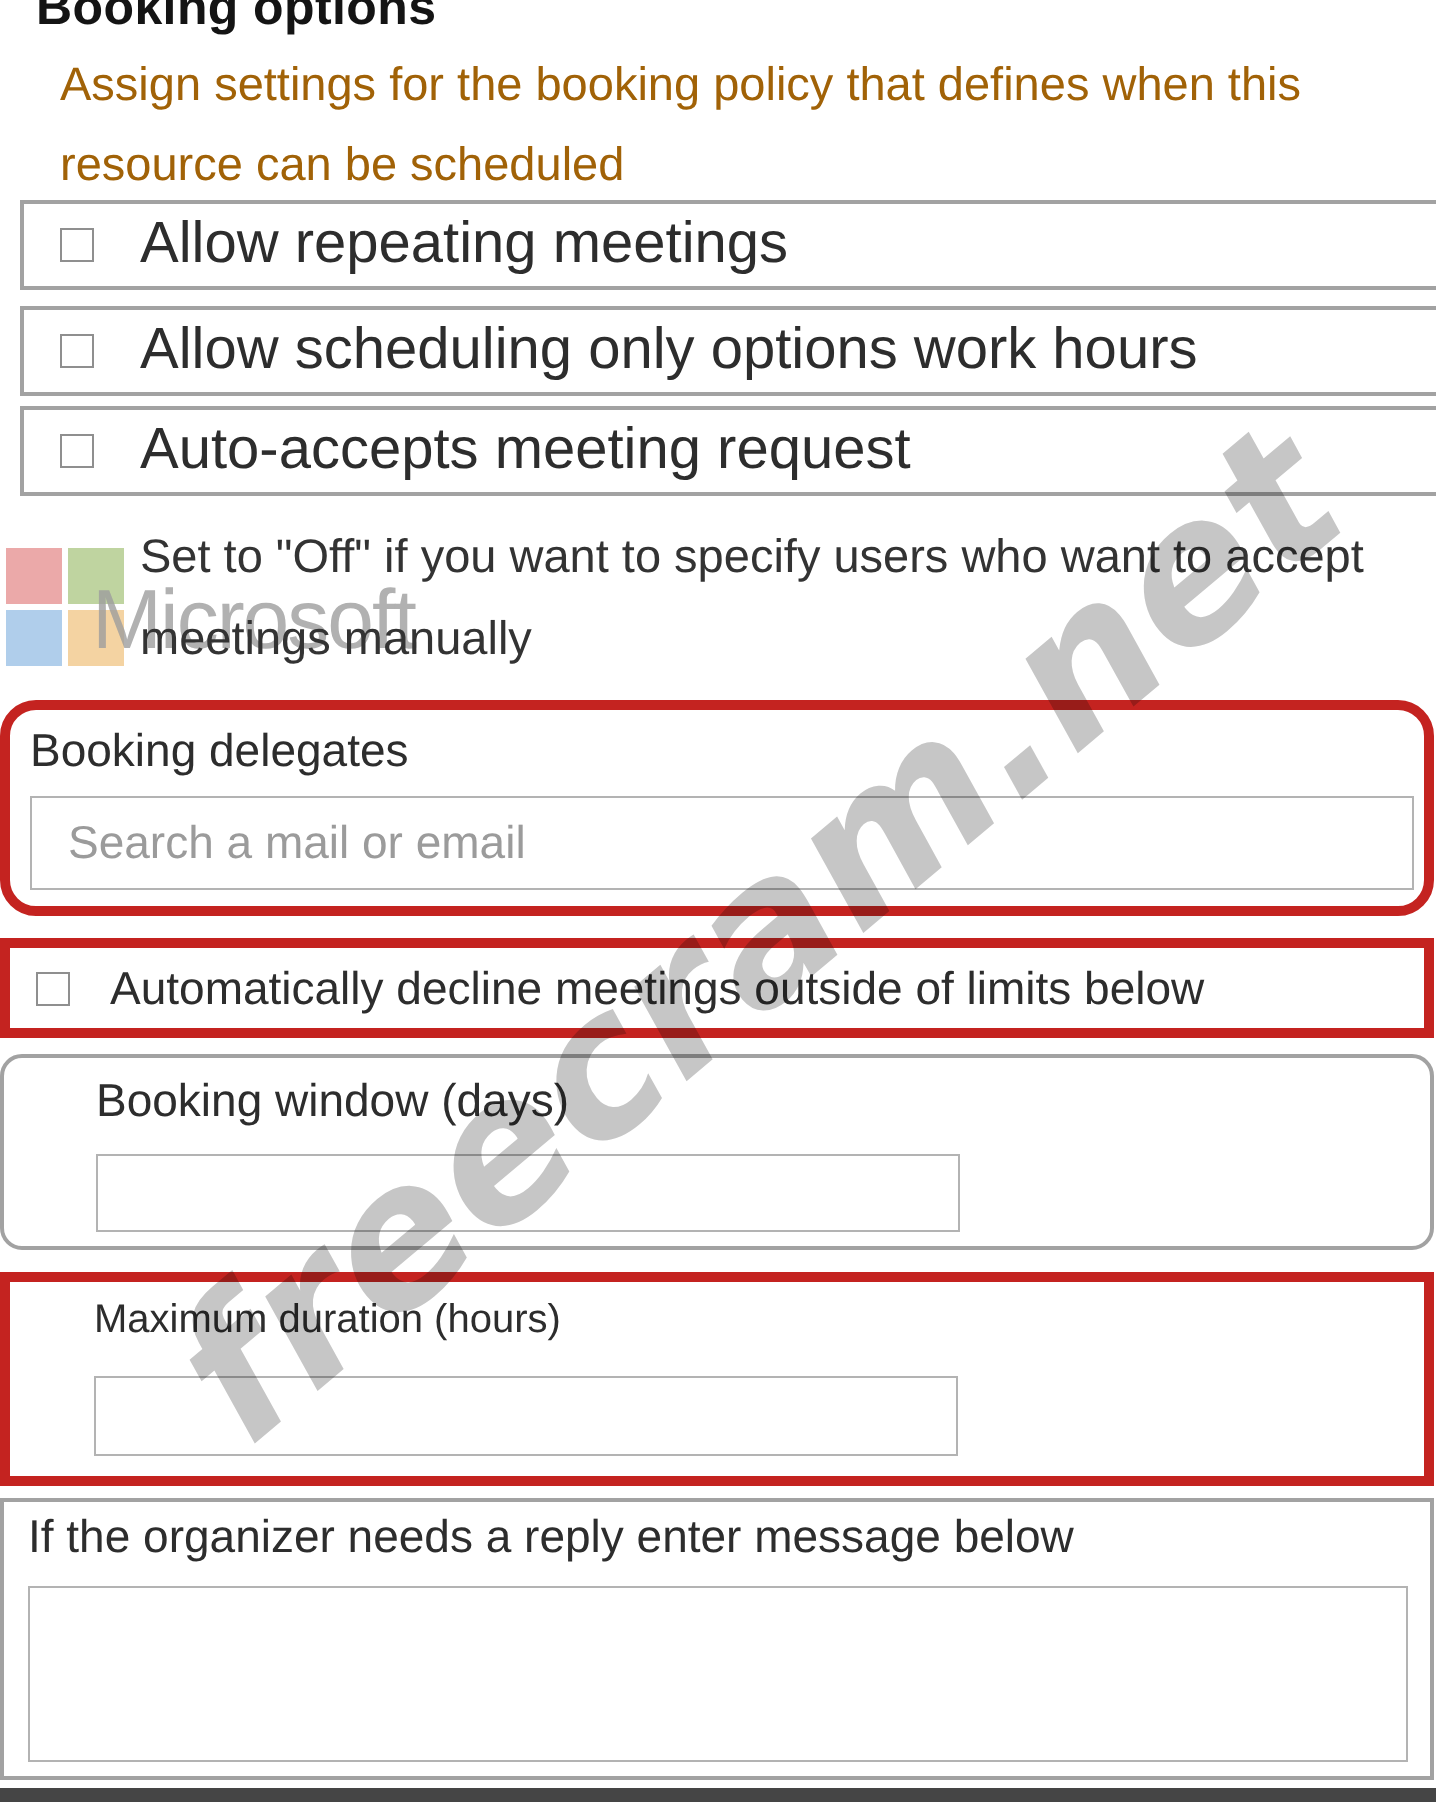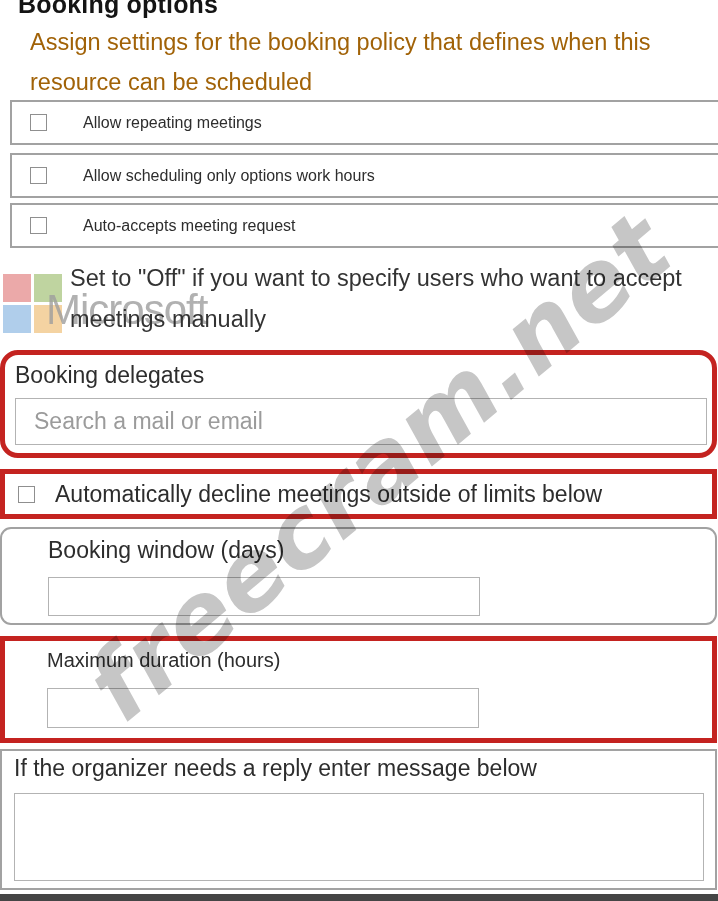--- a/index.html
+++ b/index.html
@@ -9,21 +9,21 @@
   }
   .heading{position:absolute;left:18px;top:-10px;font-size:25px;font-weight:700;color:#141414;letter-spacing:.2px;}
   .desc{position:absolute;left:18px;top:22px;width:662px;font-size:23.5px;line-height:40px;color:#a16207;margin-left:12px;}
 
   
   .cbrow{position:absolute;left:10px;width:730px;height:45px;border:2px solid #a2a2a2;
     background:#fff;display:flex;align-items:center;box-sizing:border-box;}
   .cbrow.r1{top:100px;} .cbrow.r2{top:153px;} .cbrow.r3{top:203px;}
   .cbx{width:15px;height:15px;border:1px solid #8f8f8f;background:#fff;flex:0 0 auto;}
   .cbrow .cbx{margin-left:18px;}
-  .cbrow .lbl{margin-left:36px;font-size:16px;}
+  .cbrow .lbl{margin-left:23px;font-size:29px;}
 
   
   .mslogo{position:absolute;left:3px;top:274px;width:59px;height:59px;opacity:.9;}
   .mslogo .sq{position:absolute;width:28px;height:28px;}
   .sq.tl{left:0;top:0;background:#e9a0a0;}
   .sq.tr{left:31px;top:0;background:#b9d096;}
   .sq.bl{left:0;top:31px;background:#a8c9e9;}
   .sq.br{left:31px;top:31px;background:#f3cf99;}
   .msword{position:absolute;left:46px;top:286px;font-size:42px;color:#9e9e9e;opacity:.8;letter-spacing:-1px;}
 

